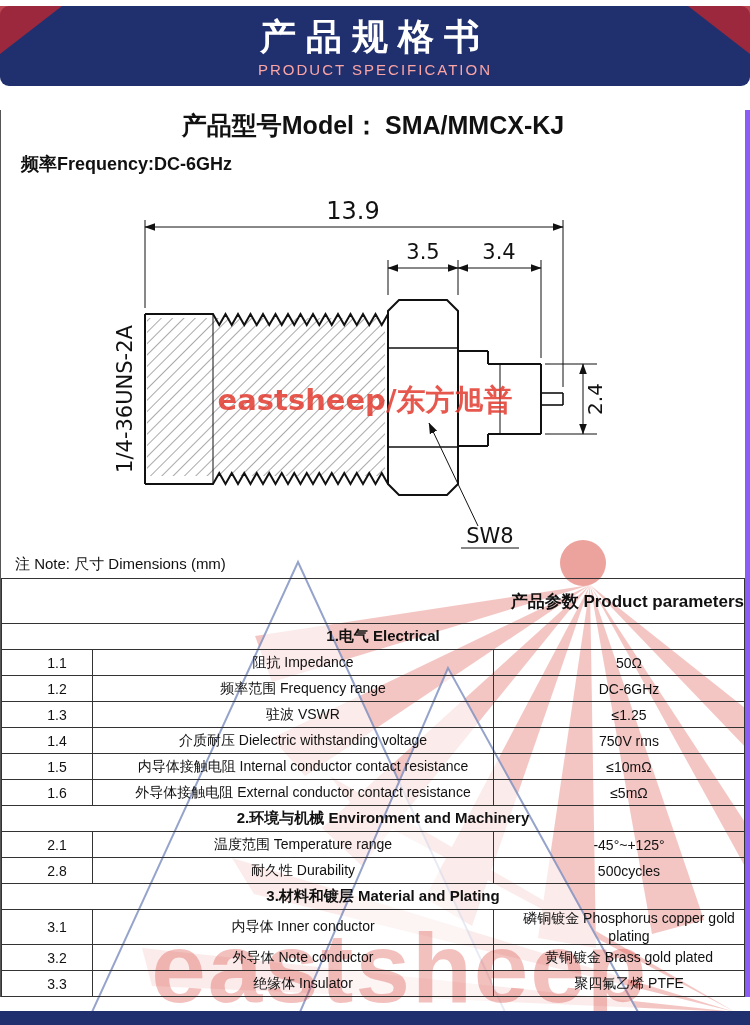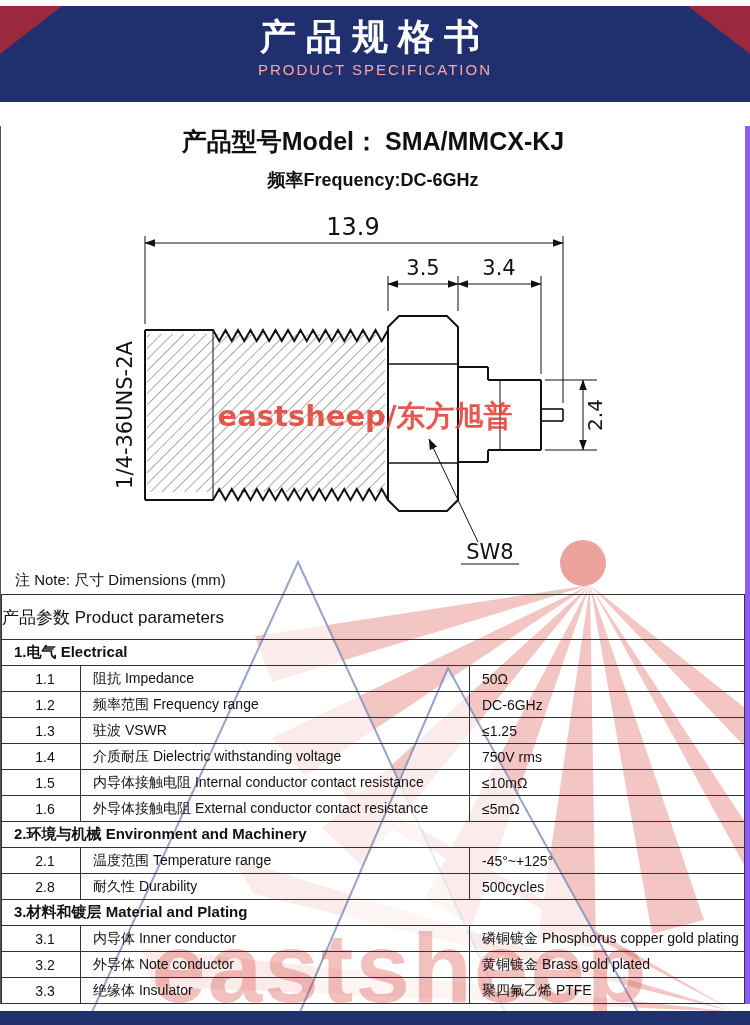--- a/index.html
+++ b/index.html
@@ -4,38 +4,38 @@
 <style>
   html,body{margin:0;padding:0;background:#ffffff;}
   .page{
     width:750px;height:1025px;position:relative;overflow:hidden;
     font-family:"Liberation Sans",sans-serif;color:#111;background:#fff;
   }
   
   .bg-watermark{position:absolute;left:0;top:0;z-index:0;}
   
   .doc-header{
-    position:relative;z-index:2;margin-top:6px;height:96px;background:#20306e;
-    text-align:center;color:#fff;box-sizing:border-box;padding-top:10px;
+    position:relative;z-index:2;margin-top:6px;height:80px;background:#20306e;
+    text-align:center;color:#fff;box-sizing:border-box;padding-top:10px;border-radius:9px;
   }
   .header-title{font-size:36px;font-weight:bold;letter-spacing:10px;line-height:42px;}
   .header-sub{font-size:15px;letter-spacing:2px;color:#fca5a5;margin-top:3px;}
   .corner-accents{position:absolute;left:0;top:0;width:750px;height:88px;pointer-events:none;}
   
   .content{position:relative;z-index:1;border-left:1px solid #555;border-right:5px solid #8b5cf6;box-sizing:border-box;}
   .model-row{margin-top:24px;text-align:center;font-size:25px;font-weight:bold;line-height:30px;}
   .model-row .model-value{margin-left:6px;}
-  .freq-row{margin-top:12px;text-align:center;font-size:18px;font-weight:bold;line-height:24px;}
+  .freq-row{margin-top:12px;font-size:18px;font-weight:bold;line-height:24px;margin-left:20px;}
   .drawing-wrap{height:356px;margin-top:20px;display:flex;justify-content:center;}
   .drawing{font-family:"DejaVu Sans",sans-serif;}
   .note-row{font-size:15px;padding:2px 0 4px 14px;line-height:20px;}
   
   table.params{width:100%;border-collapse:collapse;background:transparent;}
-  table.params td{border:1px solid #333;font-size:14px;padding:0 4px 0 12px;height:25px;background:transparent;}
-  tr.t-title td{height:44px;text-align:left;font-size:17px;font-weight:normal;padding:0;}
+  table.params td{border:1px solid #333;font-size:14px;padding:0 4px 0 24px;height:25px;background:transparent;text-align:center;}
+  tr.t-title td{height:44px;text-align:right;font-size:17px;font-weight:bold;padding:0;}
   tr.t-section td{font-weight:bold;font-size:15px;}
   td.c-no{width:62px;text-align:center;padding:0;}
   td.c-param{width:372px;margin-left:44px;}
   
   .bottom-bar{position:absolute;left:0;right:0;bottom:0;height:14px;background:#20306e;z-index:2;}
 </style>
 </head>
 <body>
 
 <div class="page">

